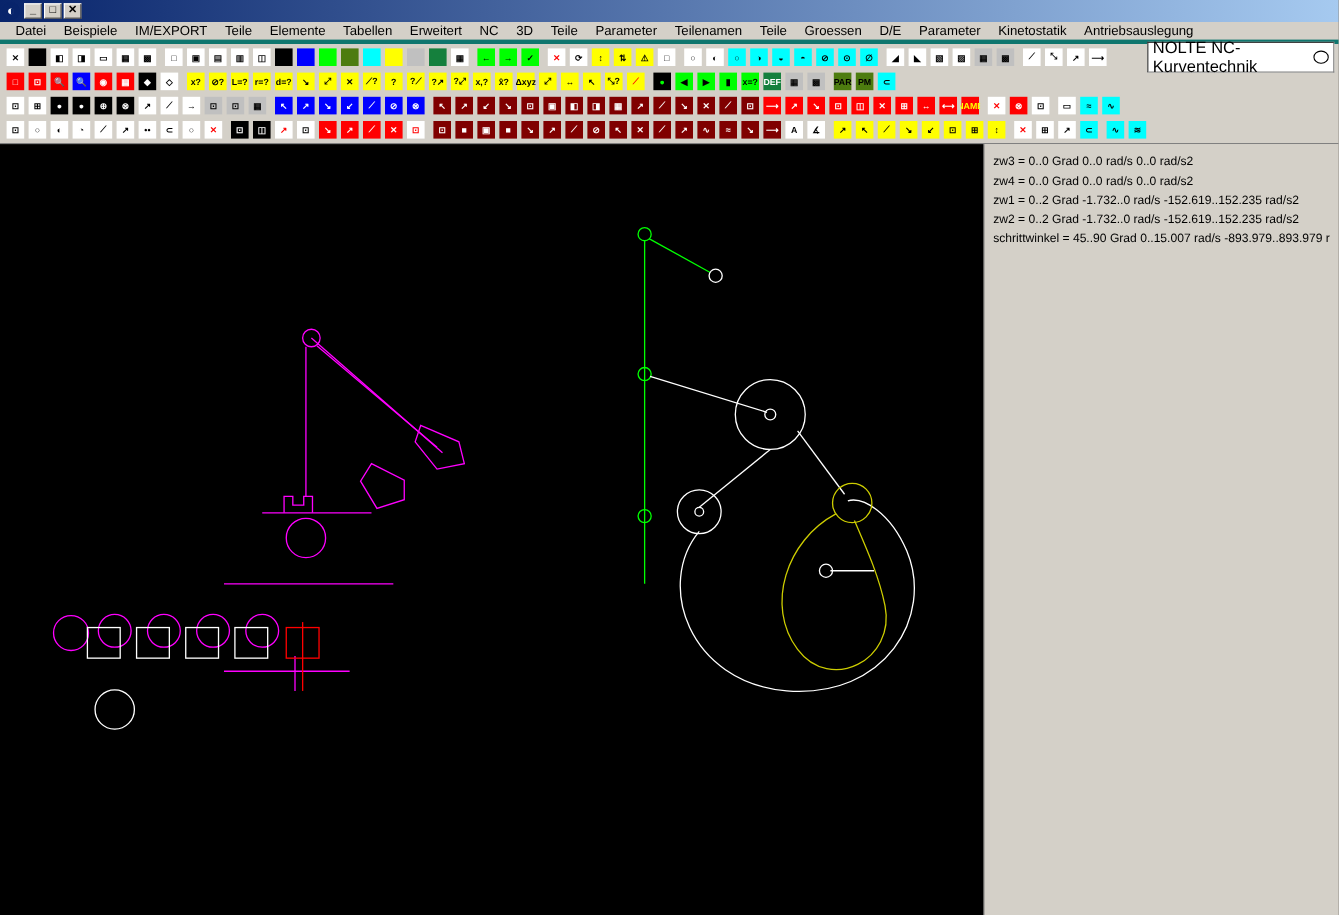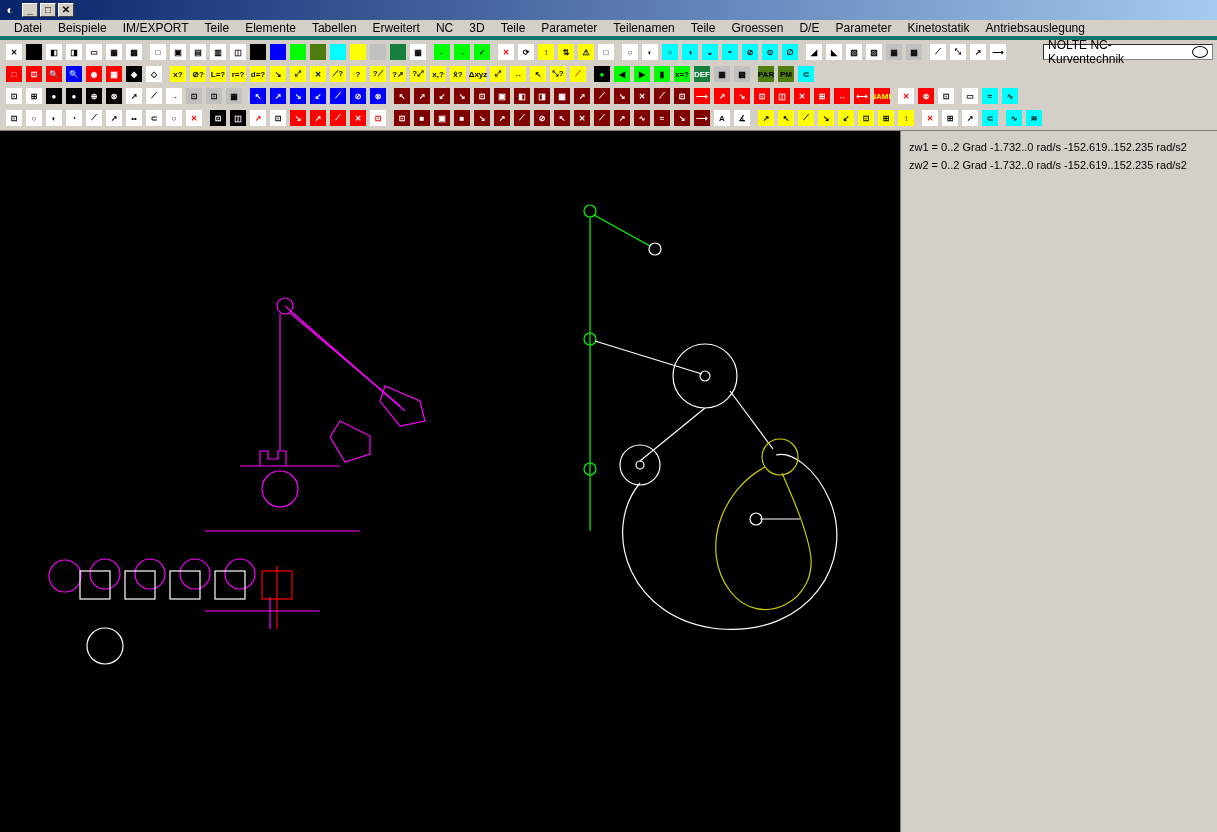--- a/index.html
+++ b/index.html
@@ -14,21 +14,21 @@
   
   
   .menubar { height: 20px; background: #d4d0c8; display: flex; align-items: center; padding: 0 6px; border-bottom: 4px solid #0f766e; gap: 0; text-align: center; }
   .menubar .menu-item { padding: 2px 8px; cursor: pointer; font-size: 12px;}
   
   
   .toolbars { background: #d4d0c8; border-bottom: 1px solid #808080; padding: 1px 4px;}
   .toolbar-row { display: flex; align-items: center; height: 22px; gap: 0; flex-wrap: nowrap;}
   .tool-btn { width: 20px; height: 20px; border: 1px solid #d4d0c8; display: inline-flex; align-items: center; justify-content: center; cursor: pointer; font-size: 9px; overflow:hidden;flex-shrink:0; position:relative;}
   .tool-sep { width: 4px; height: 20px; flex-shrink:0;}
-  .brand-box { margin-left: auto; width: 170px; height: 16px; background: #fff; border: 1px inset #808080; display:flex;align-items:center;justify-content:center;font-size:12px;padding:0 4px;gap:41px;}
+  .brand-box { margin-left: auto; width: 170px; height: 28px; background: #fff; border: 1px inset #808080; display:flex;align-items:center;justify-content:center;font-size:15px;padding:0 4px;gap:41px;}
   .brand-box .ellipse{width:22px;height:12px;border:1px solid #000;border-radius:50%;margin-left:4px;}
   
   
   .c-white{background:#fff;} .c-black{background:#000;} .c-red{background:#f00;} .c-green{background:#0f0;}
   .c-blue{background:#00f;} .c-yellow{background:#ff0;} .c-magenta{background:#4d7c0f;} .c-cyan{background:#0ff;}
   .c-darkred{background:#800000;} .c-gray{background:#15803d;} .c-lgray{background:#c0c0c0;}
   
   .txt-w{color:#fff;} .txt-k{color:#000;} .txt-y{color:#ff0;} .txt-r{color:#f00;} .txt-g{color:#0f0;}
   
   
@@ -740,16 +740,19 @@
         <line x1="730" y1="260" x2="773" y2="318"></line>
       </g>
 
       <g stroke="#cccc00" fill="none" stroke-width="1.2">
         <circle cx="780" cy="326" r="18"></circle>
         <path d="M765 336 C720 360,700 420,730 460 C760 500,820 470,810 420 C805 395,795 372,782 342"></path>
       </g>
     </svg>
   </div>
   <div class="side-panel" id="side-panel">
+      <div>zw3 = 0..0 Grad   0..0 rad/s   0..0 rad/s2</div>
+      <div>zw4 = 0..0 Grad   0..0 rad/s   0..0 rad/s2</div>
       <div>zw1 = 0..2 Grad   -1.732..0 rad/s   -152.619..152.235 rad/s2</div>
       <div>zw2 = 0..2 Grad   -1.732..0 rad/s   -152.619..152.235 rad/s2</div>
+      <div>schrittwinkel = 45..90 Grad   0..15.007 rad/s   -893.979..893.979 r</div>
     </div>
 </div>
 
 </body></html>

